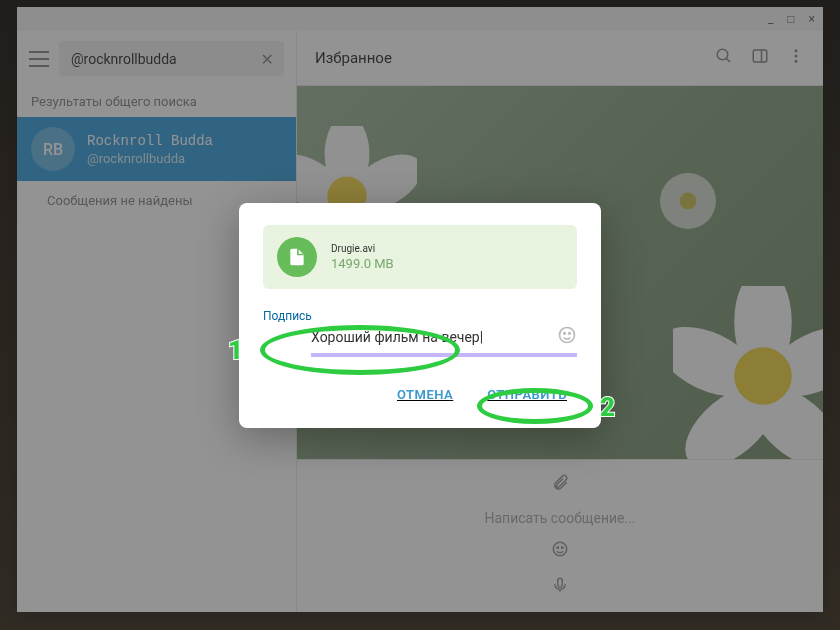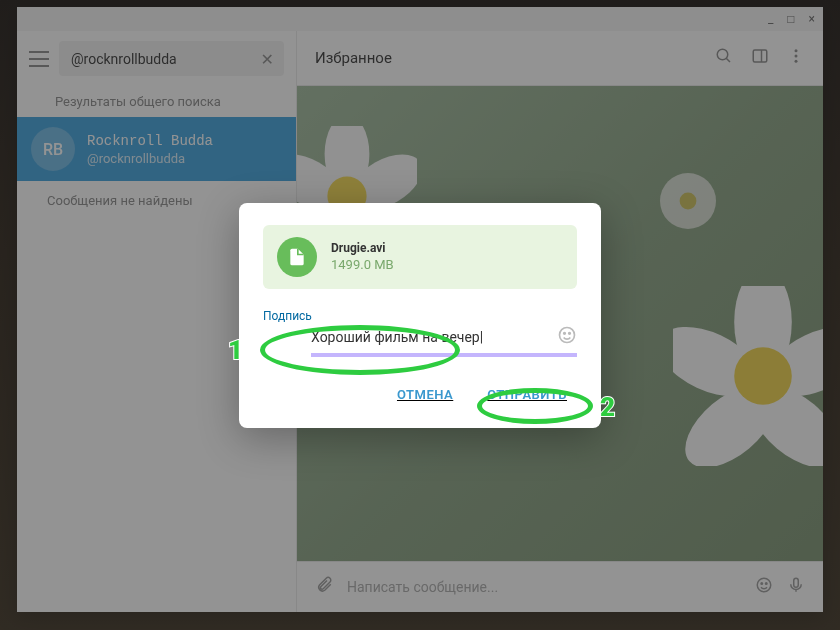--- a/index.html
+++ b/index.html
@@ -8,45 +8,45 @@
 .titlebar { height: 24px; background: #f5f5f5; display: flex; justify-content: flex-end; align-items: center; padding: 0 4px; gap: 6px; }
 .titlebar span { color: #666; font-size: 12px; cursor: pointer; padding: 0 4px; }
 .app-body { display: flex; height: calc(100% - 24px); }
 .sidebar { width: 280px; background: #fff; border-right: 1px solid #e8e8e8; display: flex; flex-direction: column; }
 .sidebar-header { display: flex; align-items: center; padding: 10px 12px; gap: 10px; }
 .menu-icon { width: 20px; height: 16px; display: flex; flex-direction: column; justify-content: space-between; cursor: pointer; }
 .menu-icon div { height: 2px; background: #888; }
 .search-box { flex: 1; background: #f1f1f1; border-radius: 4px; padding: 8px 30px 8px 12px; position: relative; }
 .search-box input { border: none; background: transparent; width: 100%; outline: none; font-size: 14px; color: #333; }
 .search-clear { position: absolute; right: 10px; top: 50%; transform: translateY(-50%); color: #888; cursor: pointer; }
-.results-header { padding: 8px 14px; font-size: 13px; color: #888; margin-left: 24px; }
+.results-header { padding: 8px 14px; font-size: 13px; color: #888; }
 .contact-item { display: flex; align-items: center; padding: 10px 14px; background: #3ba0dc; color: #fff; gap: 12px; cursor: pointer; }
 .avatar { width: 44px; height: 44px; border-radius: 50%; background: rgba(255,255,255,0.25); display: flex; align-items: center; justify-content: center; font-size: 16px; font-weight: 500; }
 .contact-name { font-size: 14px; font-weight: 500; font-family: Liberation Mono, monospace; }
 .contact-username { font-size: 13px; color: rgba(255,255,255,0.8); margin-top: 2px; }
 .no-messages { padding: 12px 30px; font-size: 13px; color: #888; }
 .main { flex: 1; display: flex; flex-direction: column; }
 .chat-header { display: flex; align-items: center; padding: 16px 18px; border-bottom: 1px solid #e8e8e8; }
 .chat-title { font-size: 15px; font-weight: 400; color: #333; flex: 1; }
 .header-icons { display: flex; gap: 18px; color: #888; }
 .header-icons span { cursor: pointer; }
 .chat-bg { flex: 1; background: linear-gradient(135deg, #9eb89a 0%, #87a080 50%, #7a9270 100%); position: relative; overflow: hidden; }
 .flower { position: absolute; }
 .flower.f1 { left: -20px; top: 40px; width: 140px; height: 140px; }
 .flower.f2 { right: -30px; top: 200px; width: 180px; height: 180px; }
 .flower.f3 { right: 100px; top: 80px; width: 70px; height: 70px; opacity: 0.7; }
 .flower svg { width: 100%; height: 100%; }
-.compose { background: #fff; display: flex; align-items: center; padding: 14px 18px; gap: 14px; border-top: 1px solid #e8e8e8; }
+.compose { background: #fff; display: flex; align-items: center; padding: 14px 18px; gap: 14px; border-top: 1px solid #e8e8e8; flex-direction: column; }
 .compose-input { flex: 1; font-size: 14px; color: #aaa; }
 .compose svg, .header-icons svg { width: 18px; height: 18px; }
 .overlay { position: absolute; inset: 0; background: rgba(40,40,40,0.5); display: flex; align-items: center; justify-content: center; }
 .dialog { width: 362px; background: #fff; border-radius: 8px; padding: 22px 24px 12px; box-shadow: 0 10px 40px rgba(0,0,0,0.3); }
 .file-attach { display: flex; align-items: center; gap: 14px; background: #e8f4e0; border-radius: 6px; padding: 12px 14px; margin-bottom: 20px; }
 .file-icon { width: 40px; height: 40px; border-radius: 50%; background: #68bd5b; display: flex; align-items: center; justify-content: center; }
-.file-name { font-size: 12px; font-weight: 700; color: #333; }
+.file-name { font-size: 10px; font-weight: 400; color: #333; }
 .file-size { font-size: 13px; color: #79a86c; margin-top: 2px; }
 .caption-label { font-size: 12px; color: #0369a1; margin-bottom: 2px; }
 .caption-row { display: flex; align-items: center; border-bottom: 4px solid #c4b5fd; padding-bottom: 4px; margin-bottom: 16px; margin-left: 48px; }
 .caption-input { flex: 1; border: none; outline: none; font-size: 14px; color: #333; }
 .caption-cursor::after { content: "|"; color: #333; animation: blink 1s infinite; }
 @keyframes blink { 50% { opacity: 0; } }
 .emoji-btn { color: #bbb; cursor: pointer; }
 .dialog-actions { display: flex; justify-content: flex-end; gap: 14px; padding: 6px 0; text-decoration: underline; }
 .dialog-btn { font-size: 13px; font-weight: 600; color: #3a98ce; background: none; border: none; cursor: pointer; padding: 8px 10px; letter-spacing: 0.5px; }
 .annot { position: absolute; pointer-events: none; }

